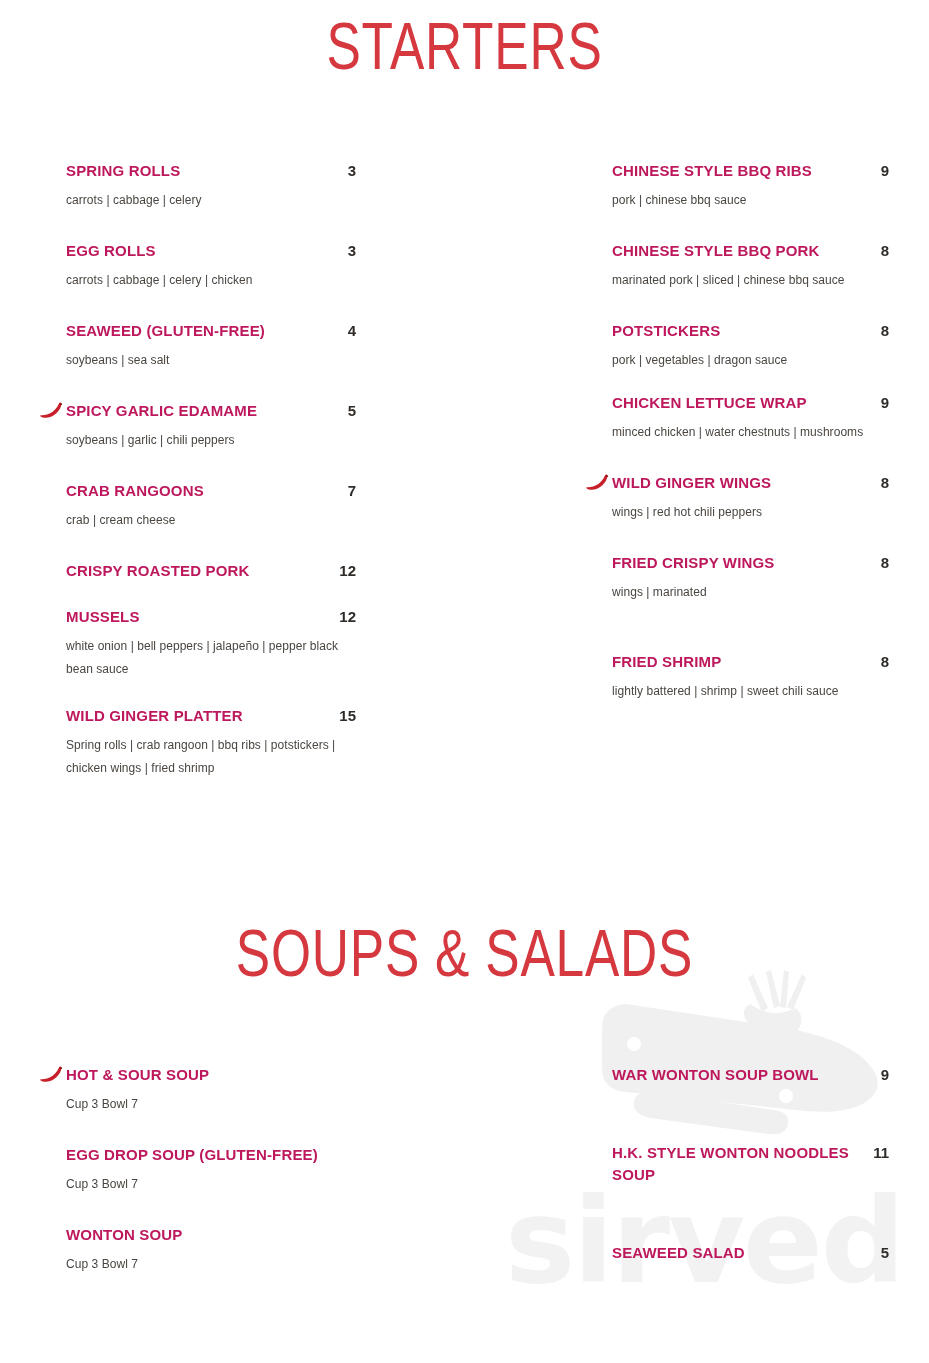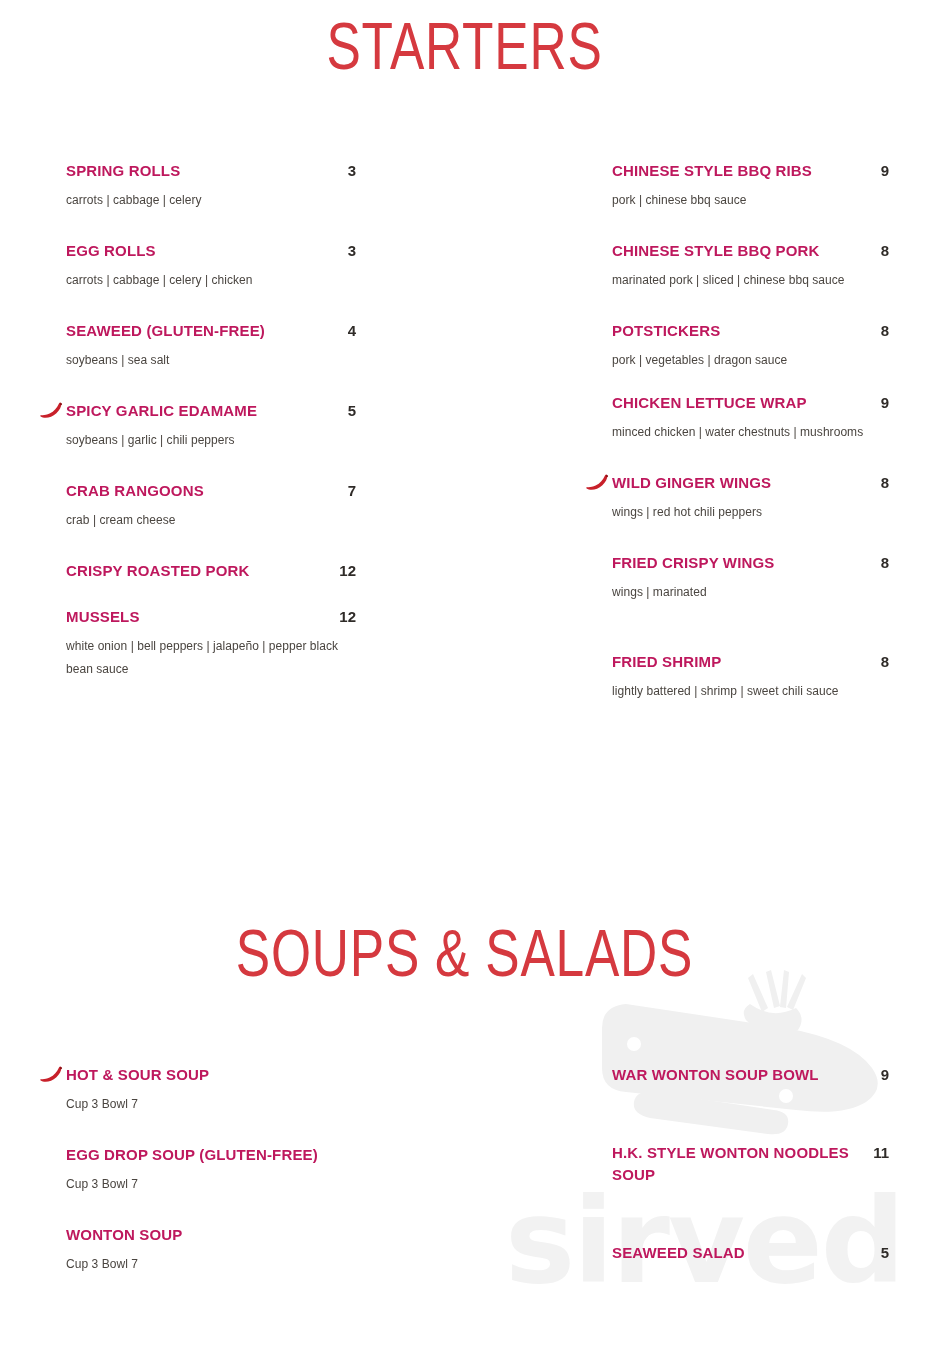--- a/index.html
+++ b/index.html
@@ -227,20 +227,27 @@
       </div>
 
       <div class="item gap-md">
         <div class="item-head">
           <div class="item-name">MUSSELS</div>
           <div class="item-price">12</div>
         </div>
         <div class="item-desc">white onion | bell peppers | jalapeño | pepper black bean sauce</div>
       </div>
 
+      <div class="item">
+        <div class="item-head">
+          <div class="item-name">WILD GINGER PLATTER</div>
+          <div class="item-price">15</div>
+        </div>
+        <div class="item-desc">Spring rolls | crab rangoon | bbq ribs | potstickers | chicken wings | fried shrimp</div>
+      </div>
 
     </div>
 
     <div class="col col-right">
 
       <div class="item gap-lg">
         <div class="item-head">
           <div class="item-name">CHINESE STYLE BBQ RIBS</div>
           <div class="item-price">9</div>
         </div>

